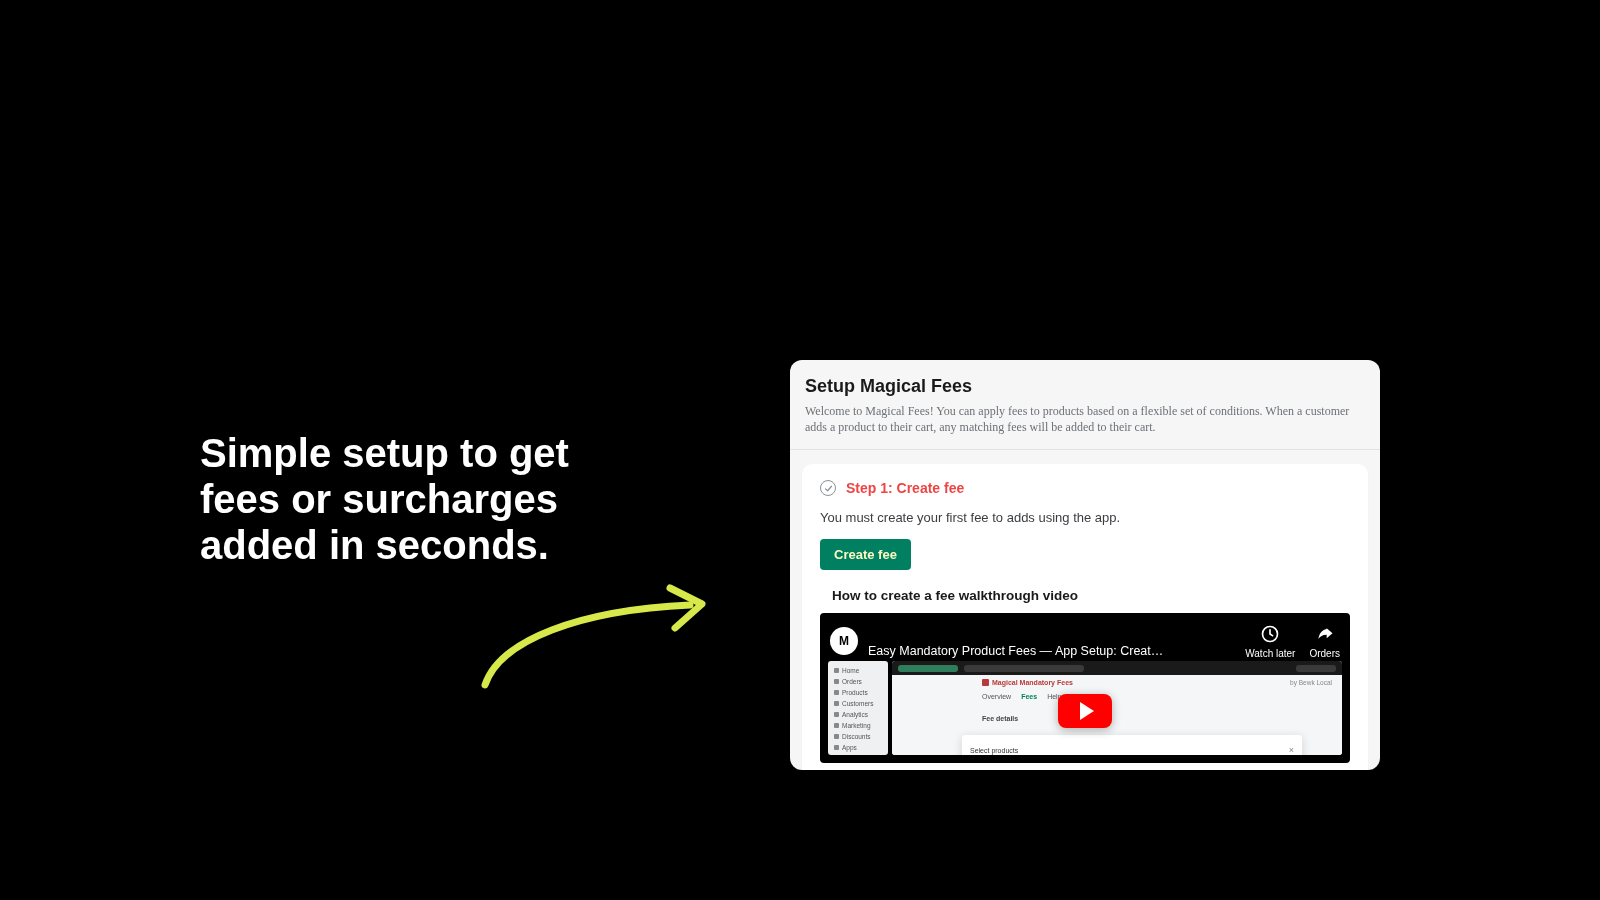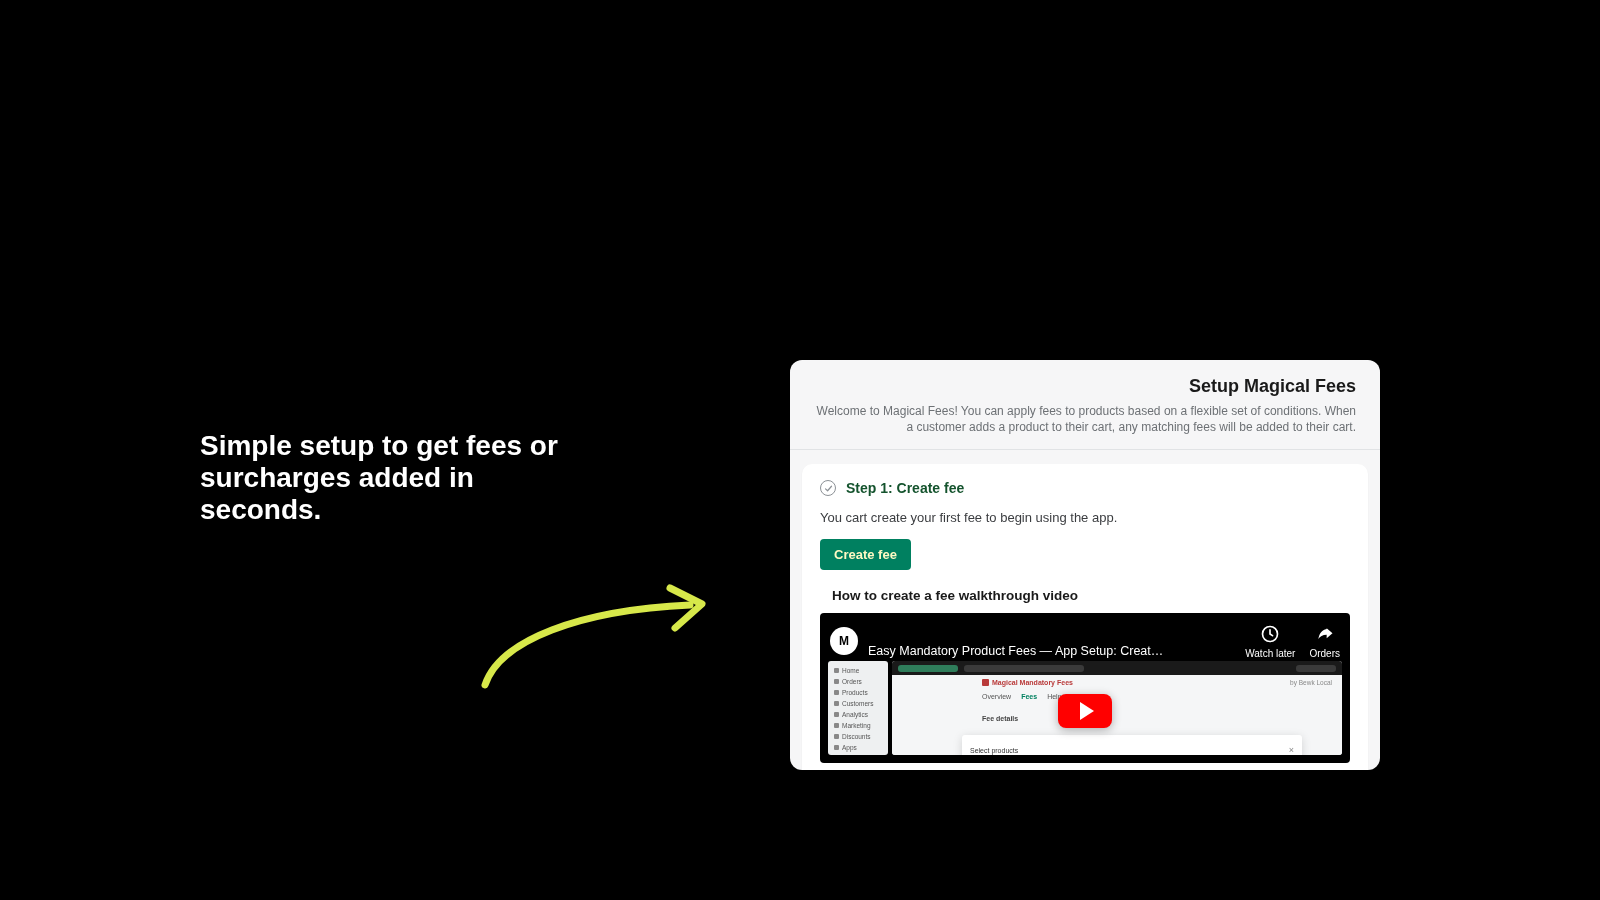--- a/index.html
+++ b/index.html
@@ -15,61 +15,61 @@
     font-size: 160px;
     letter-spacing: 1px;
   }
 
   .tagline {
     position: absolute;
     left: 200px; top: 430px;
     width: 400px;
     color: #fff;
     font-weight: 800;
-    font-size: 28px;
+    font-size: 40px;
     line-height: 1.15;
   }
 
   .arrow {
     position: absolute;
     left: 470px; top: 580px;
     width: 250px; height: 120px;
   }
 
   .panel {
     position: absolute;
     left: 790px; top: 360px;
     width: 590px; height: 410px;
     background: #f6f6f7;
     border-radius: 12px;
     overflow: hidden;
     box-shadow: 0 0 0 1px rgba(0,0,0,.04);
   }
 
-  .panel-header { padding: 16px 24px 14px; text-align: right; }
+  .panel-header { padding: 16px 15px 14px; }
   .panel-title { font-size: 18px; font-weight: 700; color: #1a1a1a; }
-  .panel-desc { font-size: 12px; color: #6d7175; margin-top: 6px; line-height: 1.35; }
+  .panel-desc { font-size: 12px; color: #6d7175; margin-top: 6px; line-height: 1.35; font-family: Liberation Serif, serif; }
 
   .panel-divider { height: 1px; background: #e1e3e5; margin: 0 0 0 0; }
 
   .step-card {
     background: #fff;
     margin: 14px 12px 0 12px;
     border-radius: 10px;
     padding: 16px 18px 18px;
     box-shadow: 0 1px 2px rgba(0,0,0,.05);
   }
 
   .step-head { display: flex; align-items: center; gap: 10px; }
   .step-check {
     width: 16px; height: 16px; border: 1.5px solid #8c9196; border-radius: 50%;
     display: flex; align-items: center; justify-content: center;
   }
   .step-check svg { width: 9px; height: 9px; stroke: #8c9196; }
-  .step-title { font-size: 14px; font-weight: 700; color: #14532d; }
+  .step-title { font-size: 14px; font-weight: 700; color: #ef4444; }
   .step-desc { font-size: 13px; color: #3b3d40; margin-top: 14px; }
 
   .create-btn {
     display: inline-block;
     margin-top: 14px;
     padding: 8px 14px;
     background: #008060;
     color: #fef9c3;
     font-size: 13px;
     font-weight: 600;
@@ -175,21 +175,21 @@
 
     <div class="step-card">
       <div class="step-head">
         <div class="step-check">
           <svg viewBox="0 0 12 12" fill="none">
               <path d="M2 6.5 L4.8 9 L10 3" stroke-width="1.6" stroke-linecap="round" stroke-linejoin="round"></path>
             </svg>
         </div>
         <div class="step-title">Step 1: Create fee</div>
       </div>
-      <div class="step-desc">You cart create your first fee to begin using the app.</div>
+      <div class="step-desc">You must create your first fee to adds using the app.</div>
       <button class="create-btn">Create fee</button>
 
       <div class="video-label">How to create a fee walkthrough video</div>
 
       <div class="video">
         <div class="yt-title-row">
           <div class="yt-avatar">M</div>
           <div class="yt-title">Easy Mandatory Product Fees — App Setup: Creat…</div>
           <div class="yt-actions">
             <div class="yt-action">

